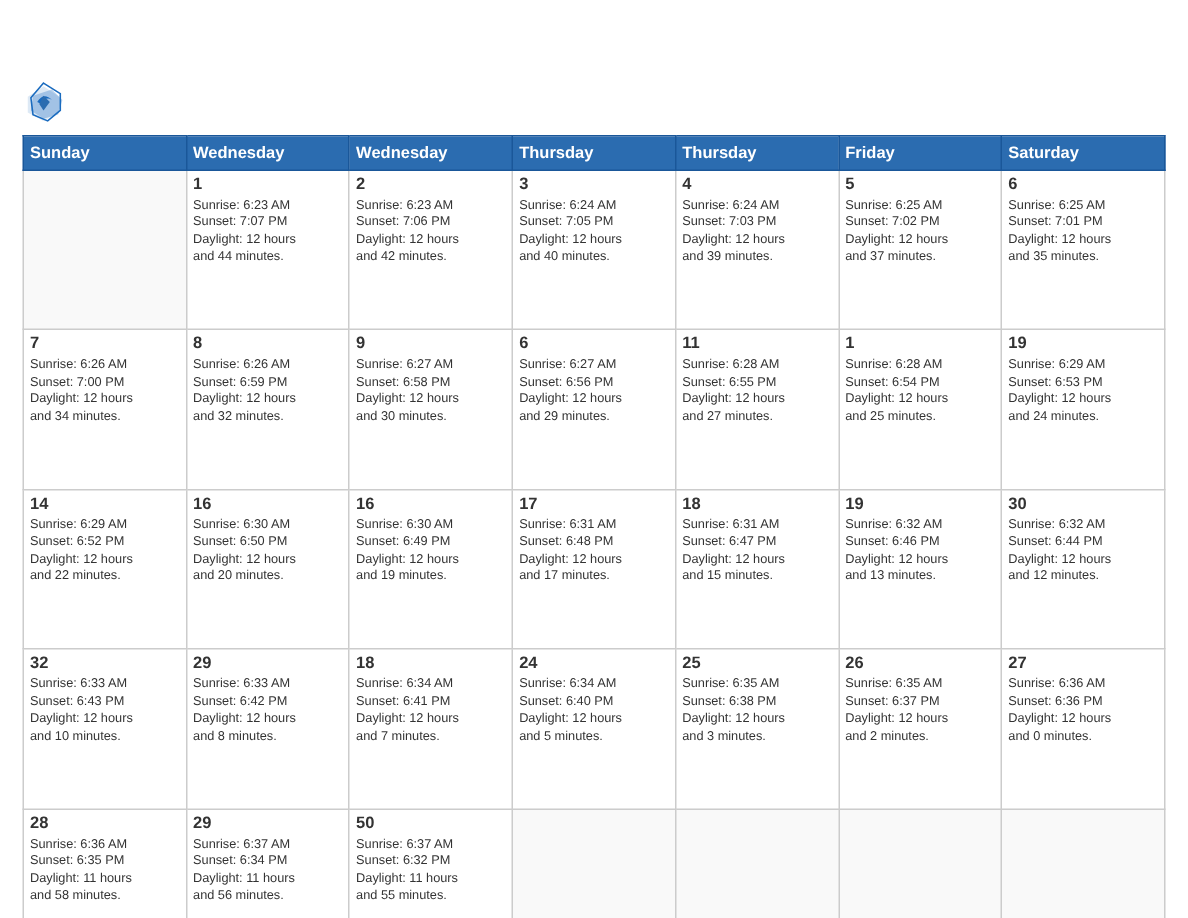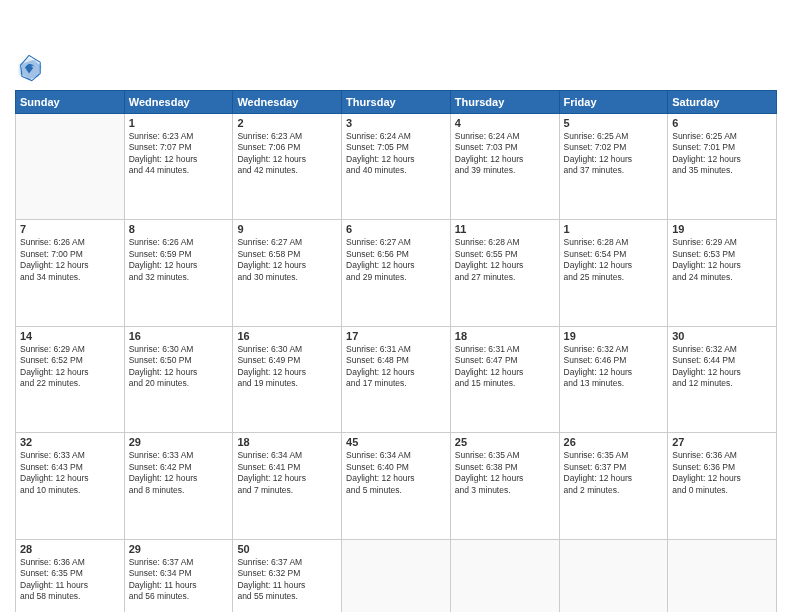--- a/index.html
+++ b/index.html
@@ -291,21 +291,21 @@
 and 8 minutes.</div>
           </td>
           <td>
             <span class="day-number">18</span>
             <div class="day-info" style="white-space: pre-line;">Sunrise: 6:34 AM
 Sunset: 6:41 PM
 Daylight: 12 hours
 and 7 minutes.</div>
           </td>
           <td>
-            <span class="day-number">45</span>
+            <span class="day-number">24</span>
             <div class="day-info" style="white-space: pre-line;">Sunrise: 6:34 AM
 Sunset: 6:40 PM
 Daylight: 12 hours
 and 5 minutes.</div>
           </td>
           <td>
             <span class="day-number">25</span>
             <div class="day-info" style="white-space: pre-line;">Sunrise: 6:35 AM
 Sunset: 6:38 PM
 Daylight: 12 hours

